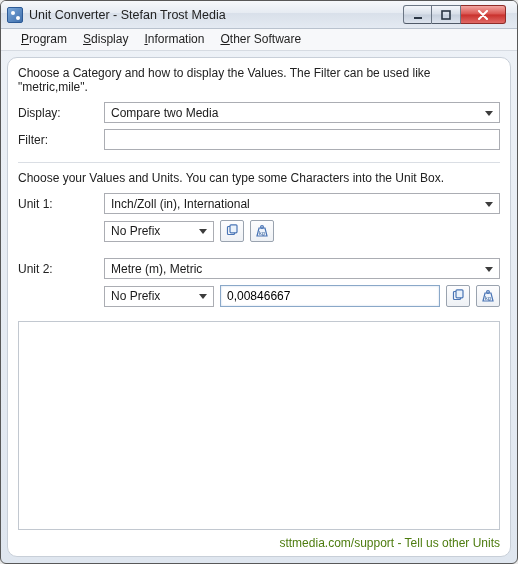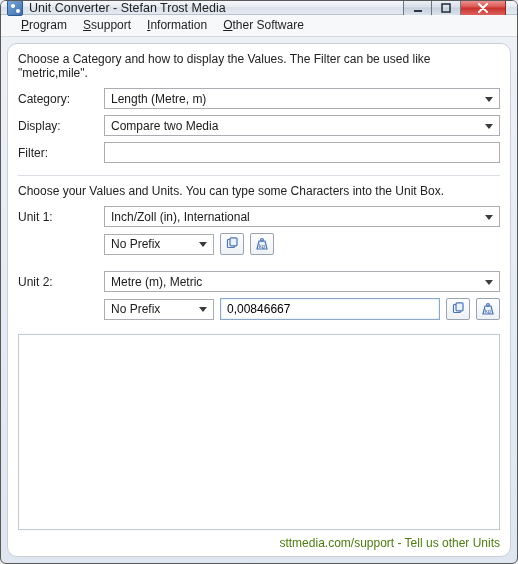--- a/index.html
+++ b/index.html
@@ -16,21 +16,21 @@
     border: 1px solid #585858;
     border-radius: 6px;
     background: linear-gradient(to bottom, #eef2f7 0%, #dfe6ef 100%);
     box-shadow: 0 0 8px rgba(0,0,0,.3);
     position: relative;
     display: flex;
     flex-direction: column;
     overflow: hidden;
   }
   .titlebar {
-    height: 14px;
+    height: 28px;
     display: flex;
     align-items: center;
     padding: 0 11px 0 6px;
     background: linear-gradient(to bottom, #f6f8fb 0%, #e6ebf2 45%, #d9e0ea 46%, #e4eaf2 100%);
     border-bottom: 1px solid #b9c2ce;
   }
   .app-icon {
     width: 16px; height: 16px;
     background: linear-gradient(135deg,#7aa7d9,#3f6fac);
     border:1px solid #2c5a96;
@@ -174,35 +174,29 @@
       <div class="win-btn close">
         <svg width="12" height="10">
             <path d="M2 1 L10 9 M10 1 L2 9" stroke="#fff" stroke-width="2" stroke-linecap="round"></path>
           </svg>
       </div>
     </div>
   </div>
 
   <div class="menubar">
     <div class="menu-item"><span class="ul">P</span><span>rogram</span></div>
-    <div class="menu-item"><span class="ul">S</span><span>support</span></div>
+    <div class="menu-item"><span class="ul">S</span><span>display</span></div>
     <div class="menu-item"><span class="ul">I</span><span>nformation</span></div>
     <div class="menu-item"><span class="ul">O</span><span>ther Software</span></div>
   </div>
 
   <div class="client">
 
     <div class="hint">Choose a Category and how to display the Values. The Filter can be used like "metric,mile".</div>
 
-    <div class="row">
-      <div class="lbl">Category:</div>
-      <div class="combo">
-        <span>Length (Metre, m)</span>
-      </div>
-    </div>
 
     <div class="row">
       <div class="lbl">Display:</div>
       <div class="combo">
         <span>Compare two Media</span>
       </div>
     </div>
 
     <div class="row">
       <div class="lbl">Filter:</div>

